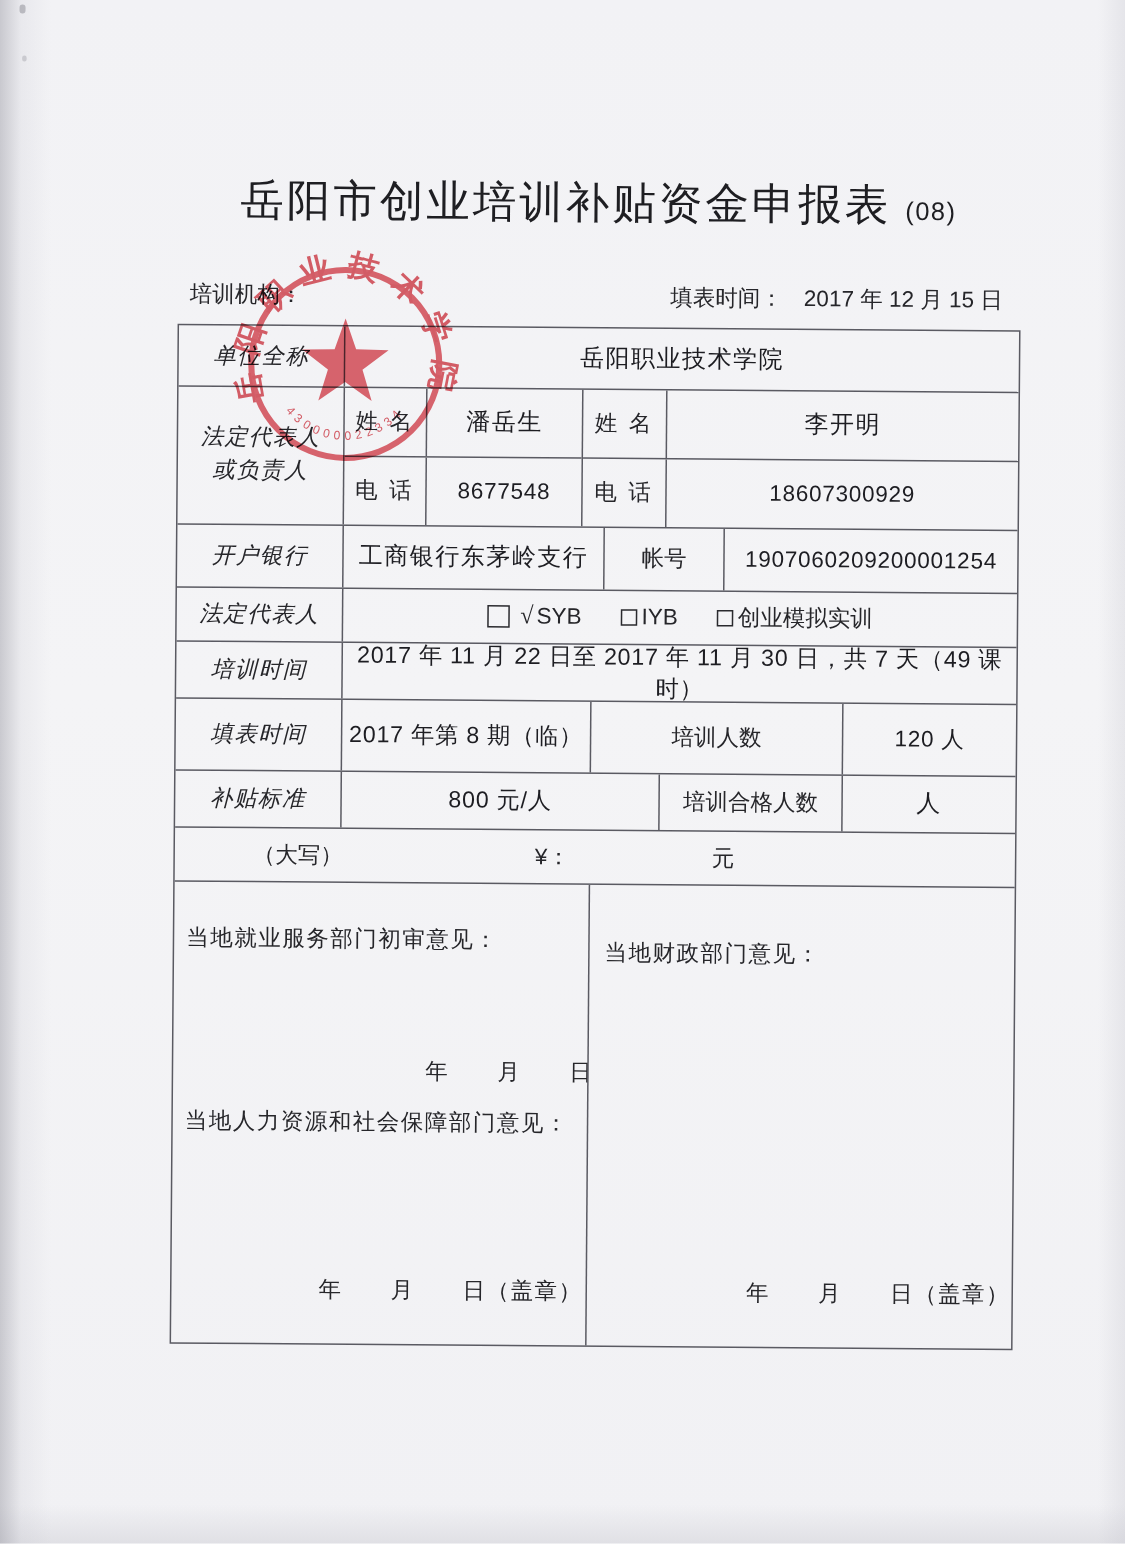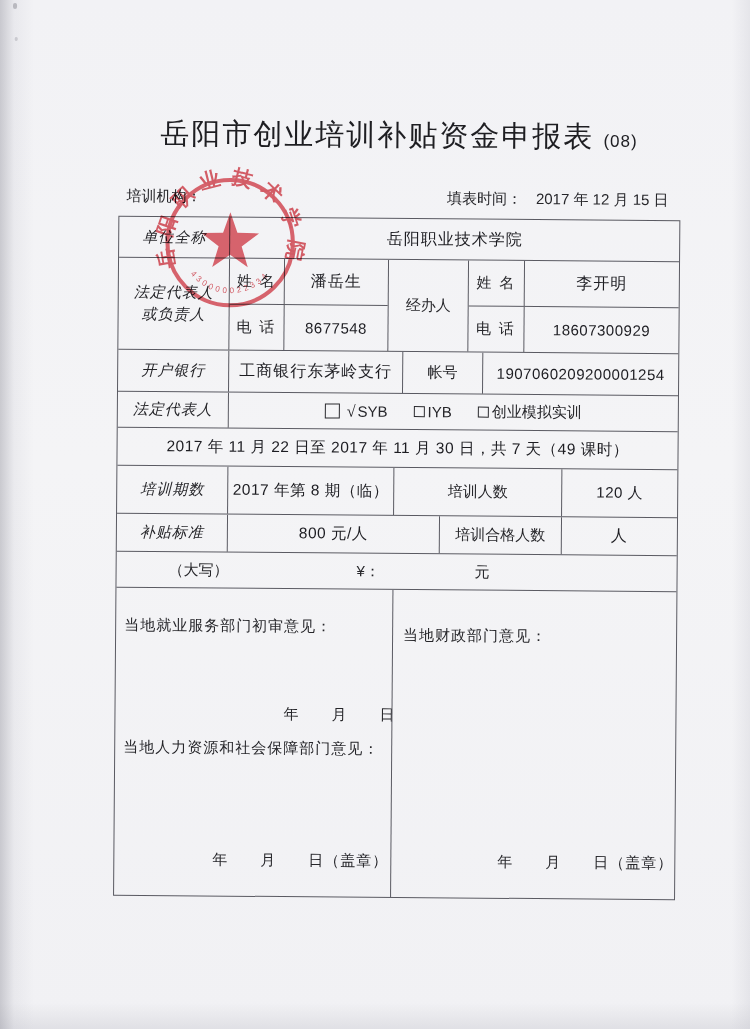--- a/index.html
+++ b/index.html
@@ -98,21 +98,20 @@
       <div class="stack" style="width:159px;">
         <div class="srow">
           <div class="scell sublbl">姓 名</div>
           <div class="scell grow val">潘岳生</div>
         </div>
         <div class="srow">
           <div class="scell sublbl">电 话</div>
           <div class="scell grow valnum">8677548</div>
         </div>
       </div>
-      <div class="cell" style="width:80px;">经办人</div>
       <div class="stack grow">
         <div class="srow">
           <div class="scell sublbl2">姓 名</div>
           <div class="scell grow val">李开明</div>
         </div>
         <div class="srow">
           <div class="scell sublbl2">电 话</div>
           <div class="scell grow valnum">18607300929</div>
         </div>
       </div>
@@ -136,25 +135,26 @@
           <span class="box small"></span>
           <span class="num">IYB</span>
           <span class="chk-gap"></span>
           <span class="box small"></span>
           <span>创业模拟实训</span>
         </div>
       </div>
     </div>
 
     <div class="row" style="height:38px;">
+      <div class="cell lbl">培训时间</div>
       <div class="cell grow valnum" style="font-size:15.5px;">2017 年 11 月 22 日至 2017 年 11 月 30 日，共 7 天（49 课时）</div>
     </div>
 
     <div class="row" style="height:48px;">
-      <div class="cell lbl">培训期数</div>
+      <div class="cell lbl">填表时间</div>
       <div class="cell valnum" style="width:166px;font-size:15.5px;">2017 年第 8 期（临）</div>
       <div class="cell" style="width:168px;">培训人数</div>
       <div class="cell grow valnum">120 人</div>
     </div>
 
     <div class="row" style="height:38px;">
       <div class="cell lbl">补贴标准</div>
       <div class="cell valnum" style="width:212px;font-size:15.5px;">800 元/人</div>
       <div class="cell" style="width:122px;">培训合格人数</div>
       <div class="cell grow val">人</div>

